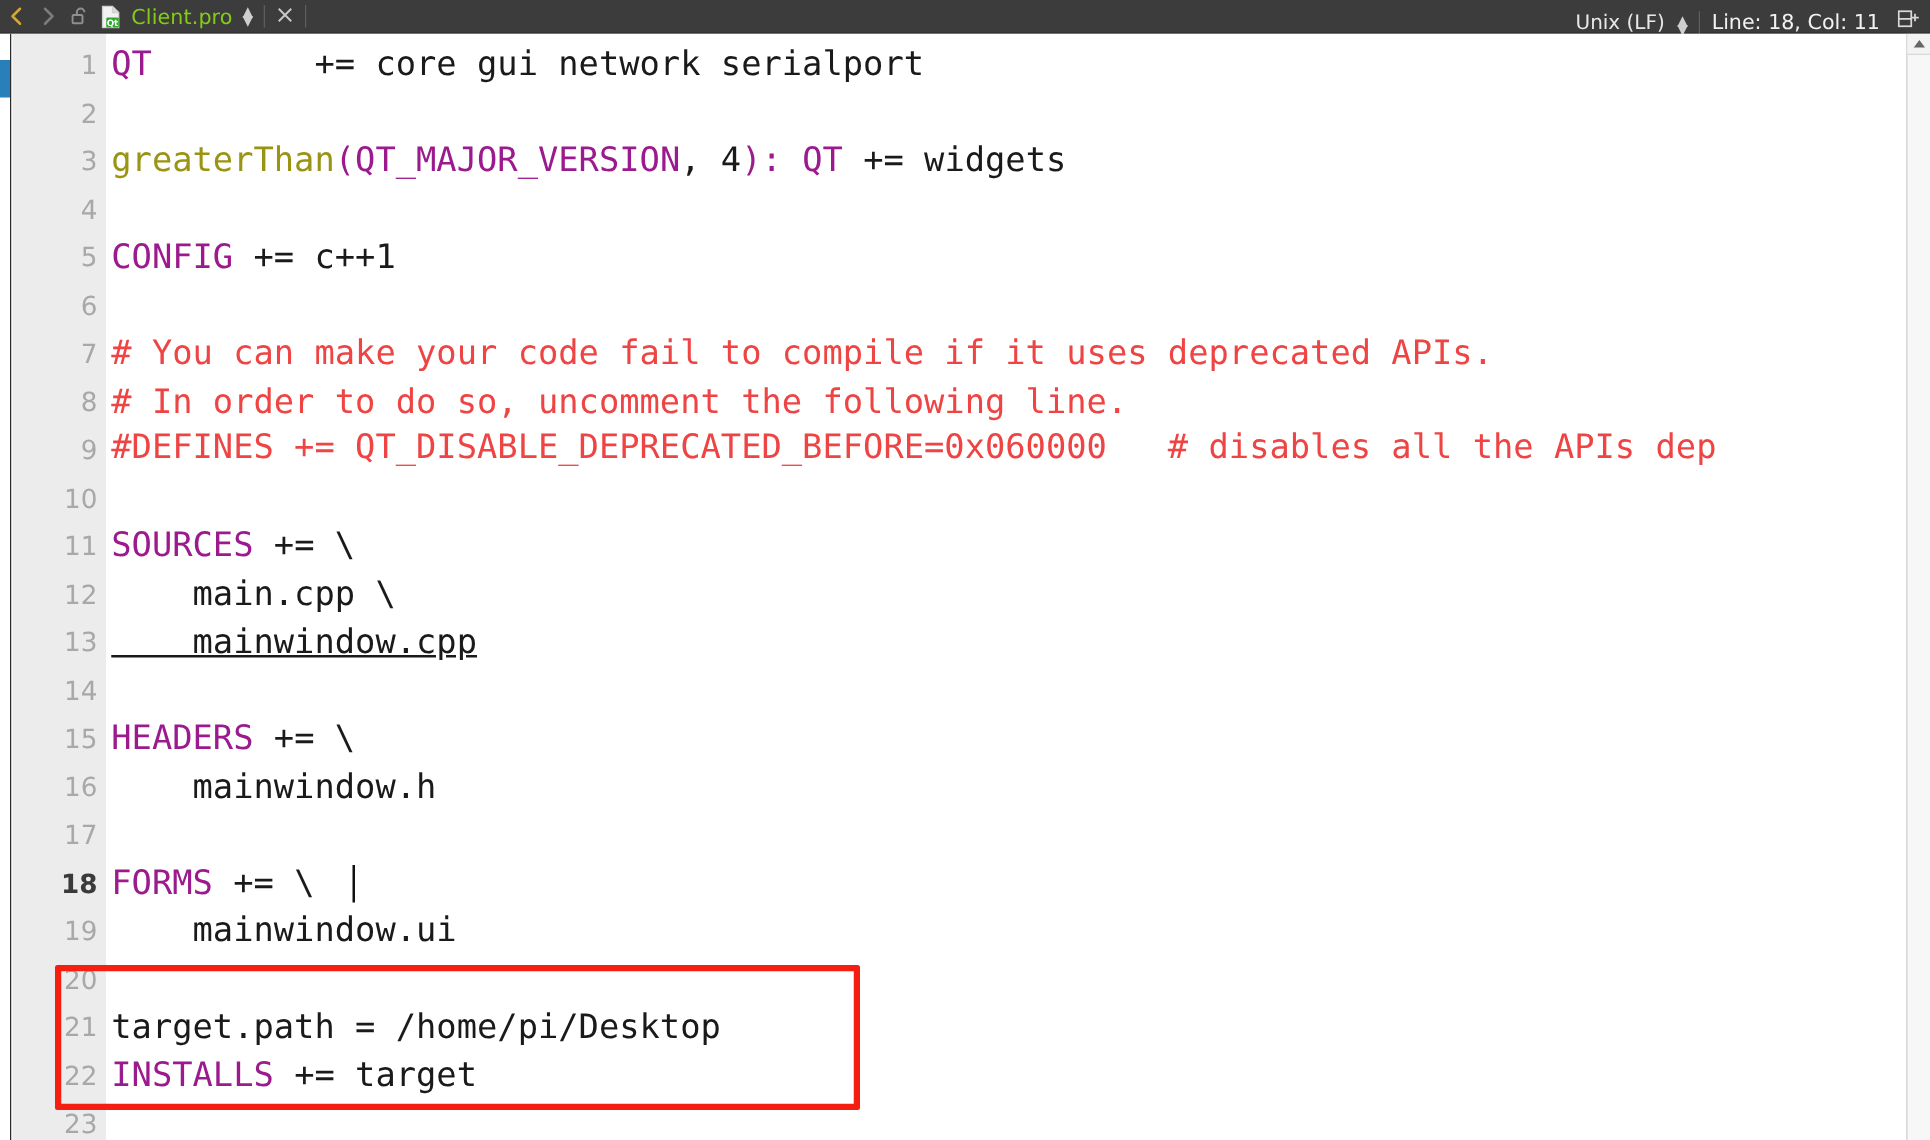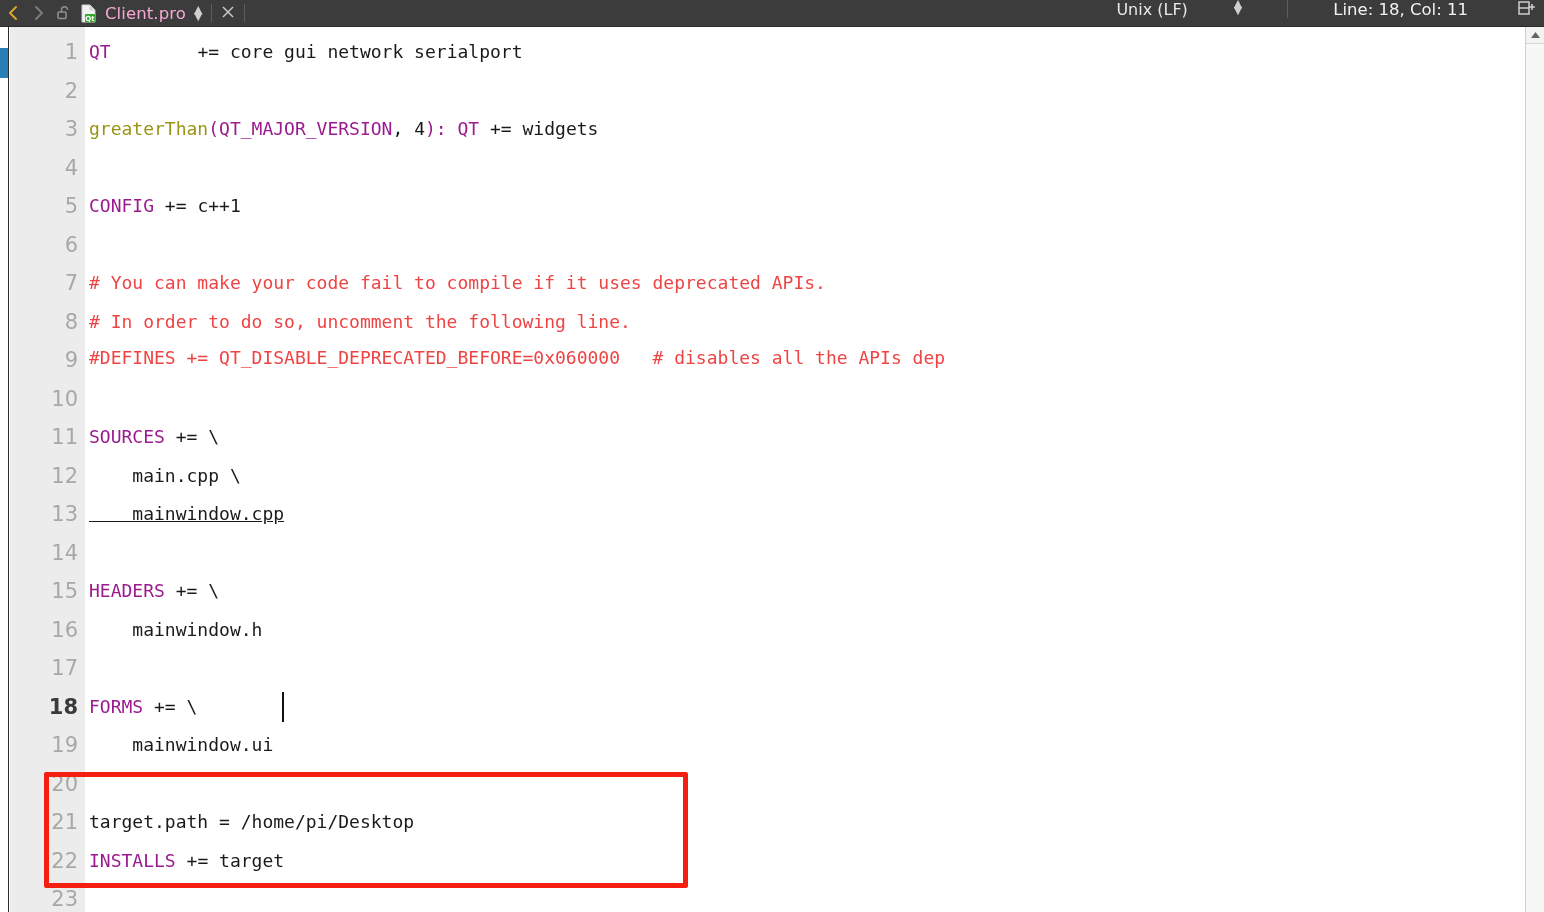--- a/index.html
+++ b/index.html
@@ -28,39 +28,38 @@
   .tb-nav.fwd  { color: #7c7c7c; }
 
   .tb-icon {
     height: 27px; display: flex; align-items: center; justify-content: center;
   }
   #lock-icon { width: 24px; }
   #file-icon { width: 26px; }
 
   #tab-title {
     font-size: 16.5px;
-    color: #f9a8d4;
+    color: #84cc16;
     margin-left: 3px;
     letter-spacing: .1px;
     white-space: nowrap;
   }
 
   #tab-spin {
     margin-left: 8px; color: #cfcfcf; font-size: 11px;
     display:flex; flex-direction:column; line-height:7px;
   }
   .tb-sep {
     width: 1px; height: 18px; background: #5d5d5d; margin: 0 9px;
   }
   #tab-close { color: #c9c9c9; font-size: 16px; }
 
   #tb-right {
-    margin-left: auto; display: flex; align-items: flex-start; height: 27px;
+    margin-left: auto; display: flex; align-items: flex-end; height: 27px;
     padding-right: 4px;
-    gap: 36px;
   }
   #eol-label { font-size: 16px; color: #e8e8e8; white-space: nowrap; }
   #eol-spin { margin-left: 10px; color: #cfcfcf; font-size: 11px;
     display:flex; flex-direction:column; line-height:7px; }
   #linecol-label { font-size: 16.5px; color: #f2f2f2; white-space: nowrap; }
   #split-icon { margin-left: 14px; margin-right: 4px; color: #d8d8d8; }
 
   
   #editor {
     position: absolute; left: 0; top: 27px;
@@ -94,21 +93,21 @@
     color: #a8a8a8;
     height: 38px; line-height: 38px;
     text-align: right;
   }
   .ln.current { color: #3a3a3a; font-weight: bold; }
 
   .code-line {
     position: absolute; left: 4px;
     height: 38px; line-height: 38px;
     font-family: "DejaVu Sans Mono", monospace;
-    font-size: 18px;
+    font-size: 27px;
     color: #1a1a1a;
     white-space: pre;
     letter-spacing: 0px;
   }
   .kw   { color: #9b1b8f; }
   .fn   { color: #9a9414; }
   .cm   { color: #ef4444; }
   .pn   { color: #9b1b8f; }
 
   #caret {

